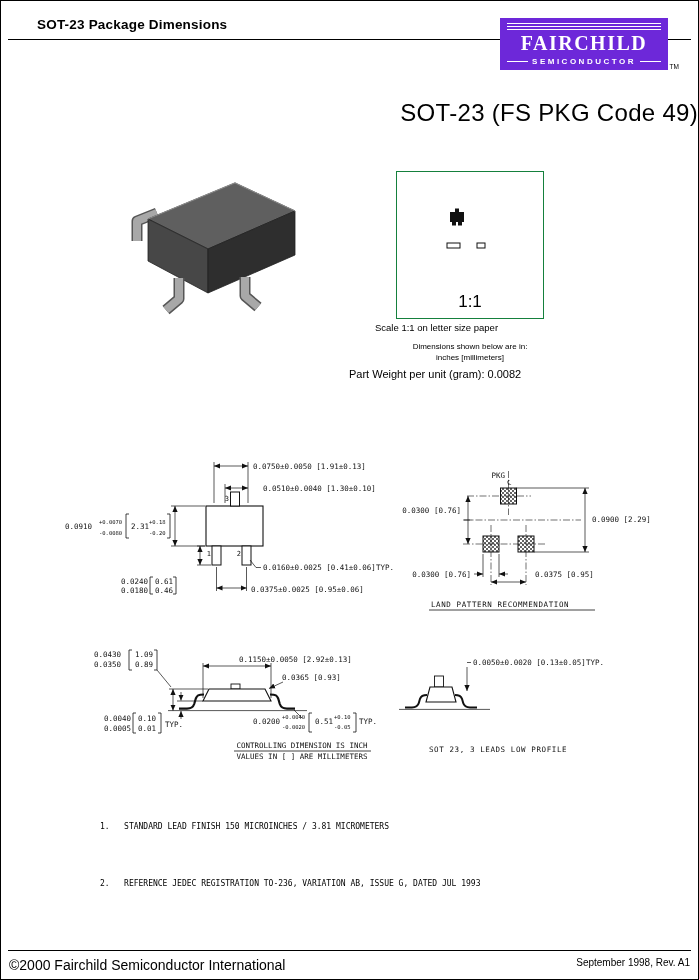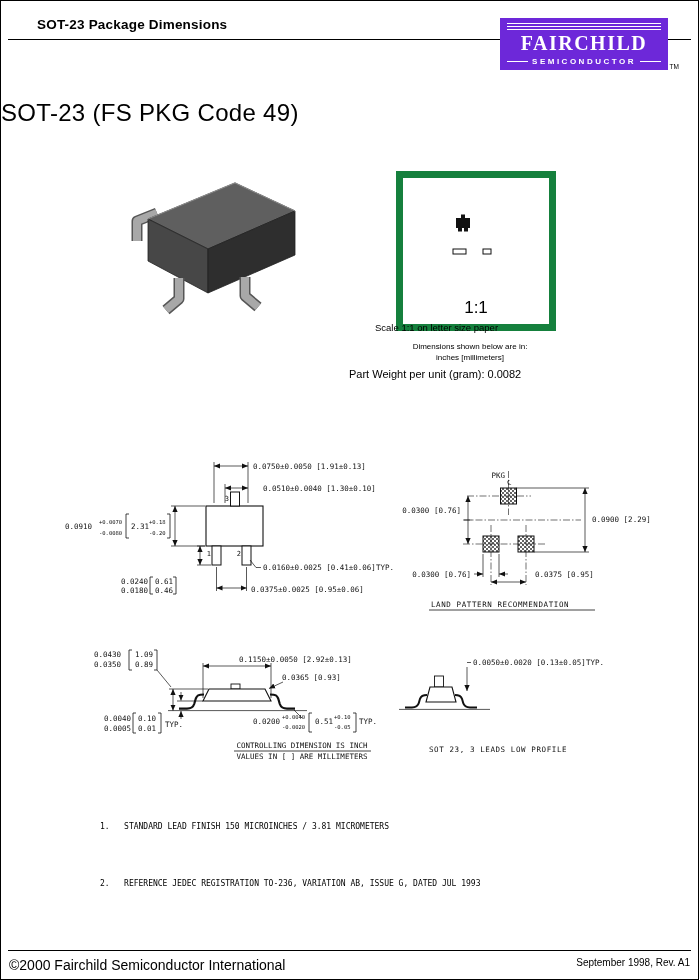--- a/index.html
+++ b/index.html
@@ -7,23 +7,23 @@
   .hdr-title{position:absolute;left:36px;top:16px;font-size:13.5px;font-weight:bold;letter-spacing:.2px}
   .hdr-rule{position:absolute;left:7px;right:7px;top:38px;height:0;border-top:1px solid #000}
   .logo{position:absolute;top:17px;right:30px;width:168px}
   .logo-box{background:#6d28d9;padding:5px 7px 4px}
   .logo-hair{height:1px;background:#fff;margin:0 0 2px}
   .logo-name{font-family:"Liberation Serif",serif;font-weight:bold;font-size:20px;letter-spacing:1.5px;color:#fff;text-align:center;line-height:1.1;margin-top:2px}
   .logo-subrow{display:flex;align-items:center;gap:4px;margin-top:3px}
   .logo-subrule{flex:1;height:1px;background:#fff}
   .logo-sub{color:#fff;font-size:8px;letter-spacing:2.5px;white-space:nowrap;font-weight:bold}
   .logo-tm{position:absolute;right:-11px;bottom:0;font-size:6.5px;color:#000}
-  .title{position:absolute;left:0;right:0;top:98px;text-align:left;font-size:24px;letter-spacing:.3px}
+  .title{position:absolute;left:0;right:0;top:98px;text-align:right;font-size:24px;letter-spacing:.3px}
   .pkg3d{position:absolute;left:92px;top:158px}
-  .scalebox{position:absolute;left:395px;top:170px;width:146px;height:146px;border:7px solid #15803d}
+  .scalebox{position:absolute;left:395px;top:170px;width:146px;height:146px;border:1px solid #15803d}
   .ratio{position:absolute;left:0;right:0;bottom:6px;text-align:center;font-size:17px}
   .scale-caption{position:absolute;left:374px;top:321px;width:190px;font-size:9.5px}
   .units1{position:absolute;left:374px;top:341px;width:190px;text-align:center;font-size:8px}
   .units2{position:absolute;left:374px;top:352px;width:190px;text-align:center;font-size:8px}
   .pweight{position:absolute;left:348px;top:367px;width:262px;text-align:left;font-size:11px}
   .drw{position:absolute;left:0;top:450px}
   .drw text{font-family:"DejaVu Sans Mono",monospace;font-size:7.5px;fill:#111}
   .drw text.sup{font-size:5.5px}
   .drw text.pin{font-size:7px}
   .drw text.cap{letter-spacing:.6px}

